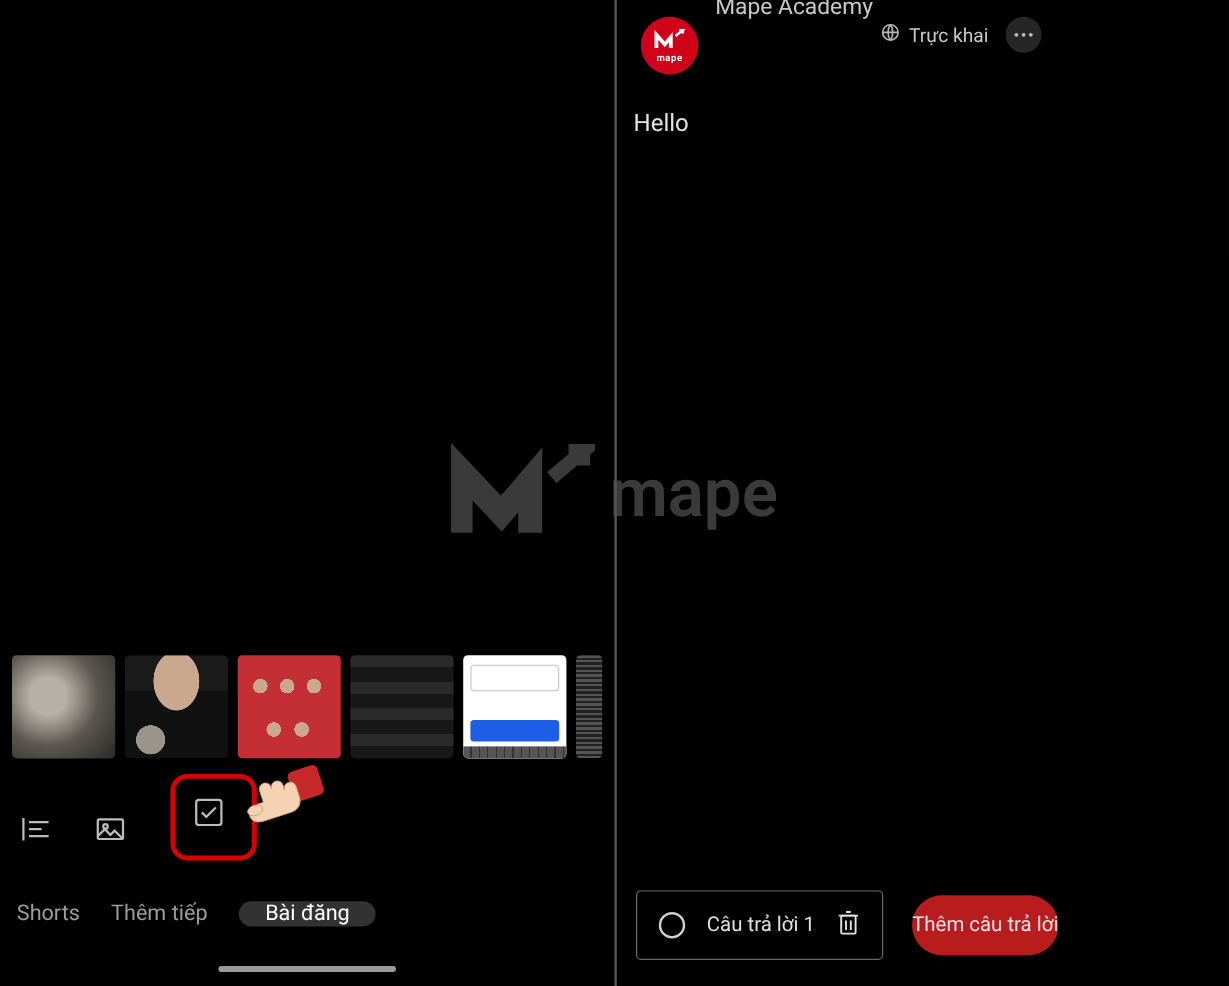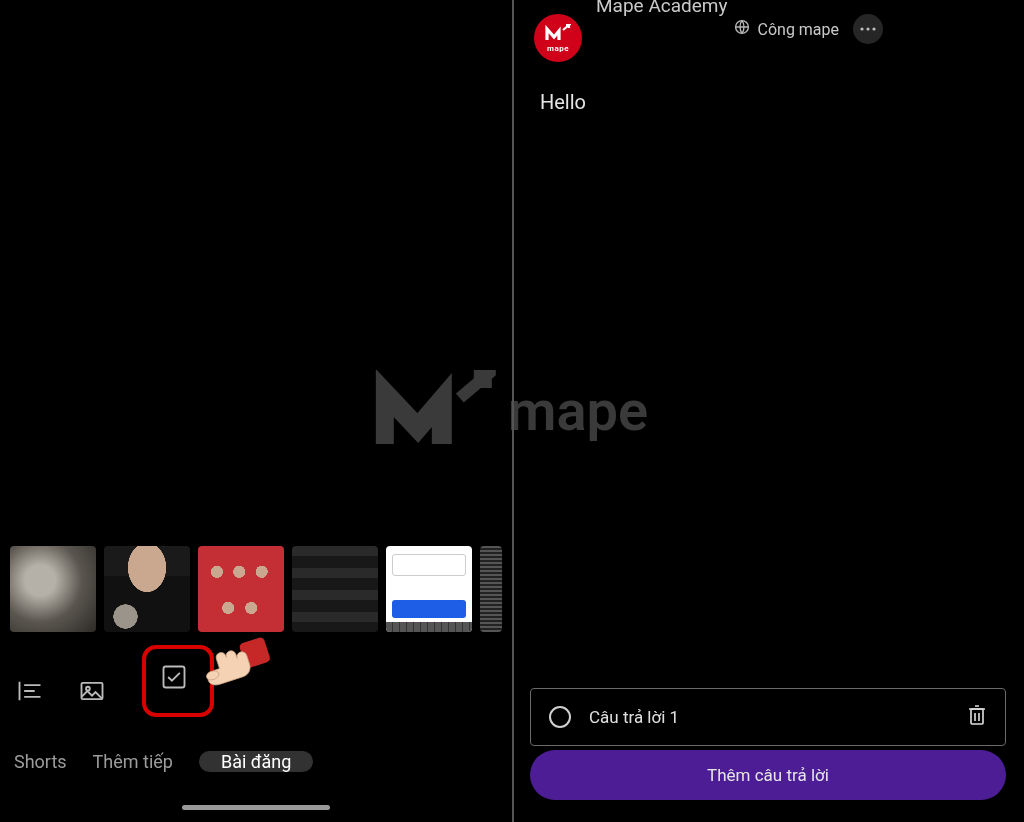--- a/index.html
+++ b/index.html
@@ -195,49 +195,49 @@
   .r-name{font-size:19px;color:#c9c9c9;margin-top:-20px;}
   .privacy-row{display:flex;align-items:center;gap:8px;}
   .globe-icn svg{width:16px;height:16px;stroke:#b5b5b5;stroke-width:1.4;fill:none;}
   .privacy{font-size:16px;color:#c9c9c9;}
   .more-btn{
     width:30px;height:30px;border-radius:999px;background:#262626;
     display:flex;align-items:center;justify-content:center;margin-left:6px;
   }
   .more-btn svg{width:16px;height:4px;fill:#bdbdbd;}
   .r-body{
-    padding:22px 28px;
+    padding:22px 16px;
     font-size:20px;
     color:#e4e4e4;
   }
   
   .poll-area{
     position:absolute;
     bottom:22px;
     left:18px; right:18px;
-    display:flex;flex-direction:column;gap:0;
+    display:flex;flex-direction:row;gap:24px;
   }
   .poll-opt{
     border:1px solid #6a6a6a;
     border-radius:4px;
     height:58px;
     display:flex;
     align-items:center;
     gap:18px;
     padding:0 18px;
     font-size:17px;
     color:#e0e0e0;
   }
   .radio{
     width:22px;height:22px;border-radius:999px;border:2px solid #d0d0d0;flex-shrink:0;
   }
   .poll-opt .lbl{flex:1;}
   .trash svg{width:20px;height:22px;stroke:#e0e0e0;stroke-width:1.6;fill:none;}
   .add-opt{
-    background:#4c1d95;
+    background:#b91c1c;
     border-radius:26px;
     height:50px;
     display:flex;align-items:center;justify-content:center;
     font-size:17px;color:#e6e6e6;
     margin-top:4px;
   }
 </style>
 </head>
 <body>
 
@@ -319,21 +319,21 @@
     </div>
     <div class="r-head-txt">
       <div class="r-name">Mape Academy</div>
       <div class="privacy-row">
         <span class="globe-icn">
           <svg viewBox="0 0 16 16">
               <circle cx="8" cy="8" r="6.4"></circle>
               <path d="M1.6 8h12.8M8 1.6c2.6 3 2.6 9.8 0 12.8M8 1.6c-2.6 3-2.6 9.8 0 12.8"></path>
             </svg>
         </span>
-        <span class="privacy">Công mape</span>
+        <span class="privacy">Trực khai</span>
         <span class="more-btn">
           <svg viewBox="0 0 16 4">
               <circle cx="2" cy="2" r="1.6"></circle>
               <circle cx="8" cy="2" r="1.6"></circle>
               <circle cx="14" cy="2" r="1.6"></circle>
             </svg>
         </span>
       </div>
     </div>
   </div>

